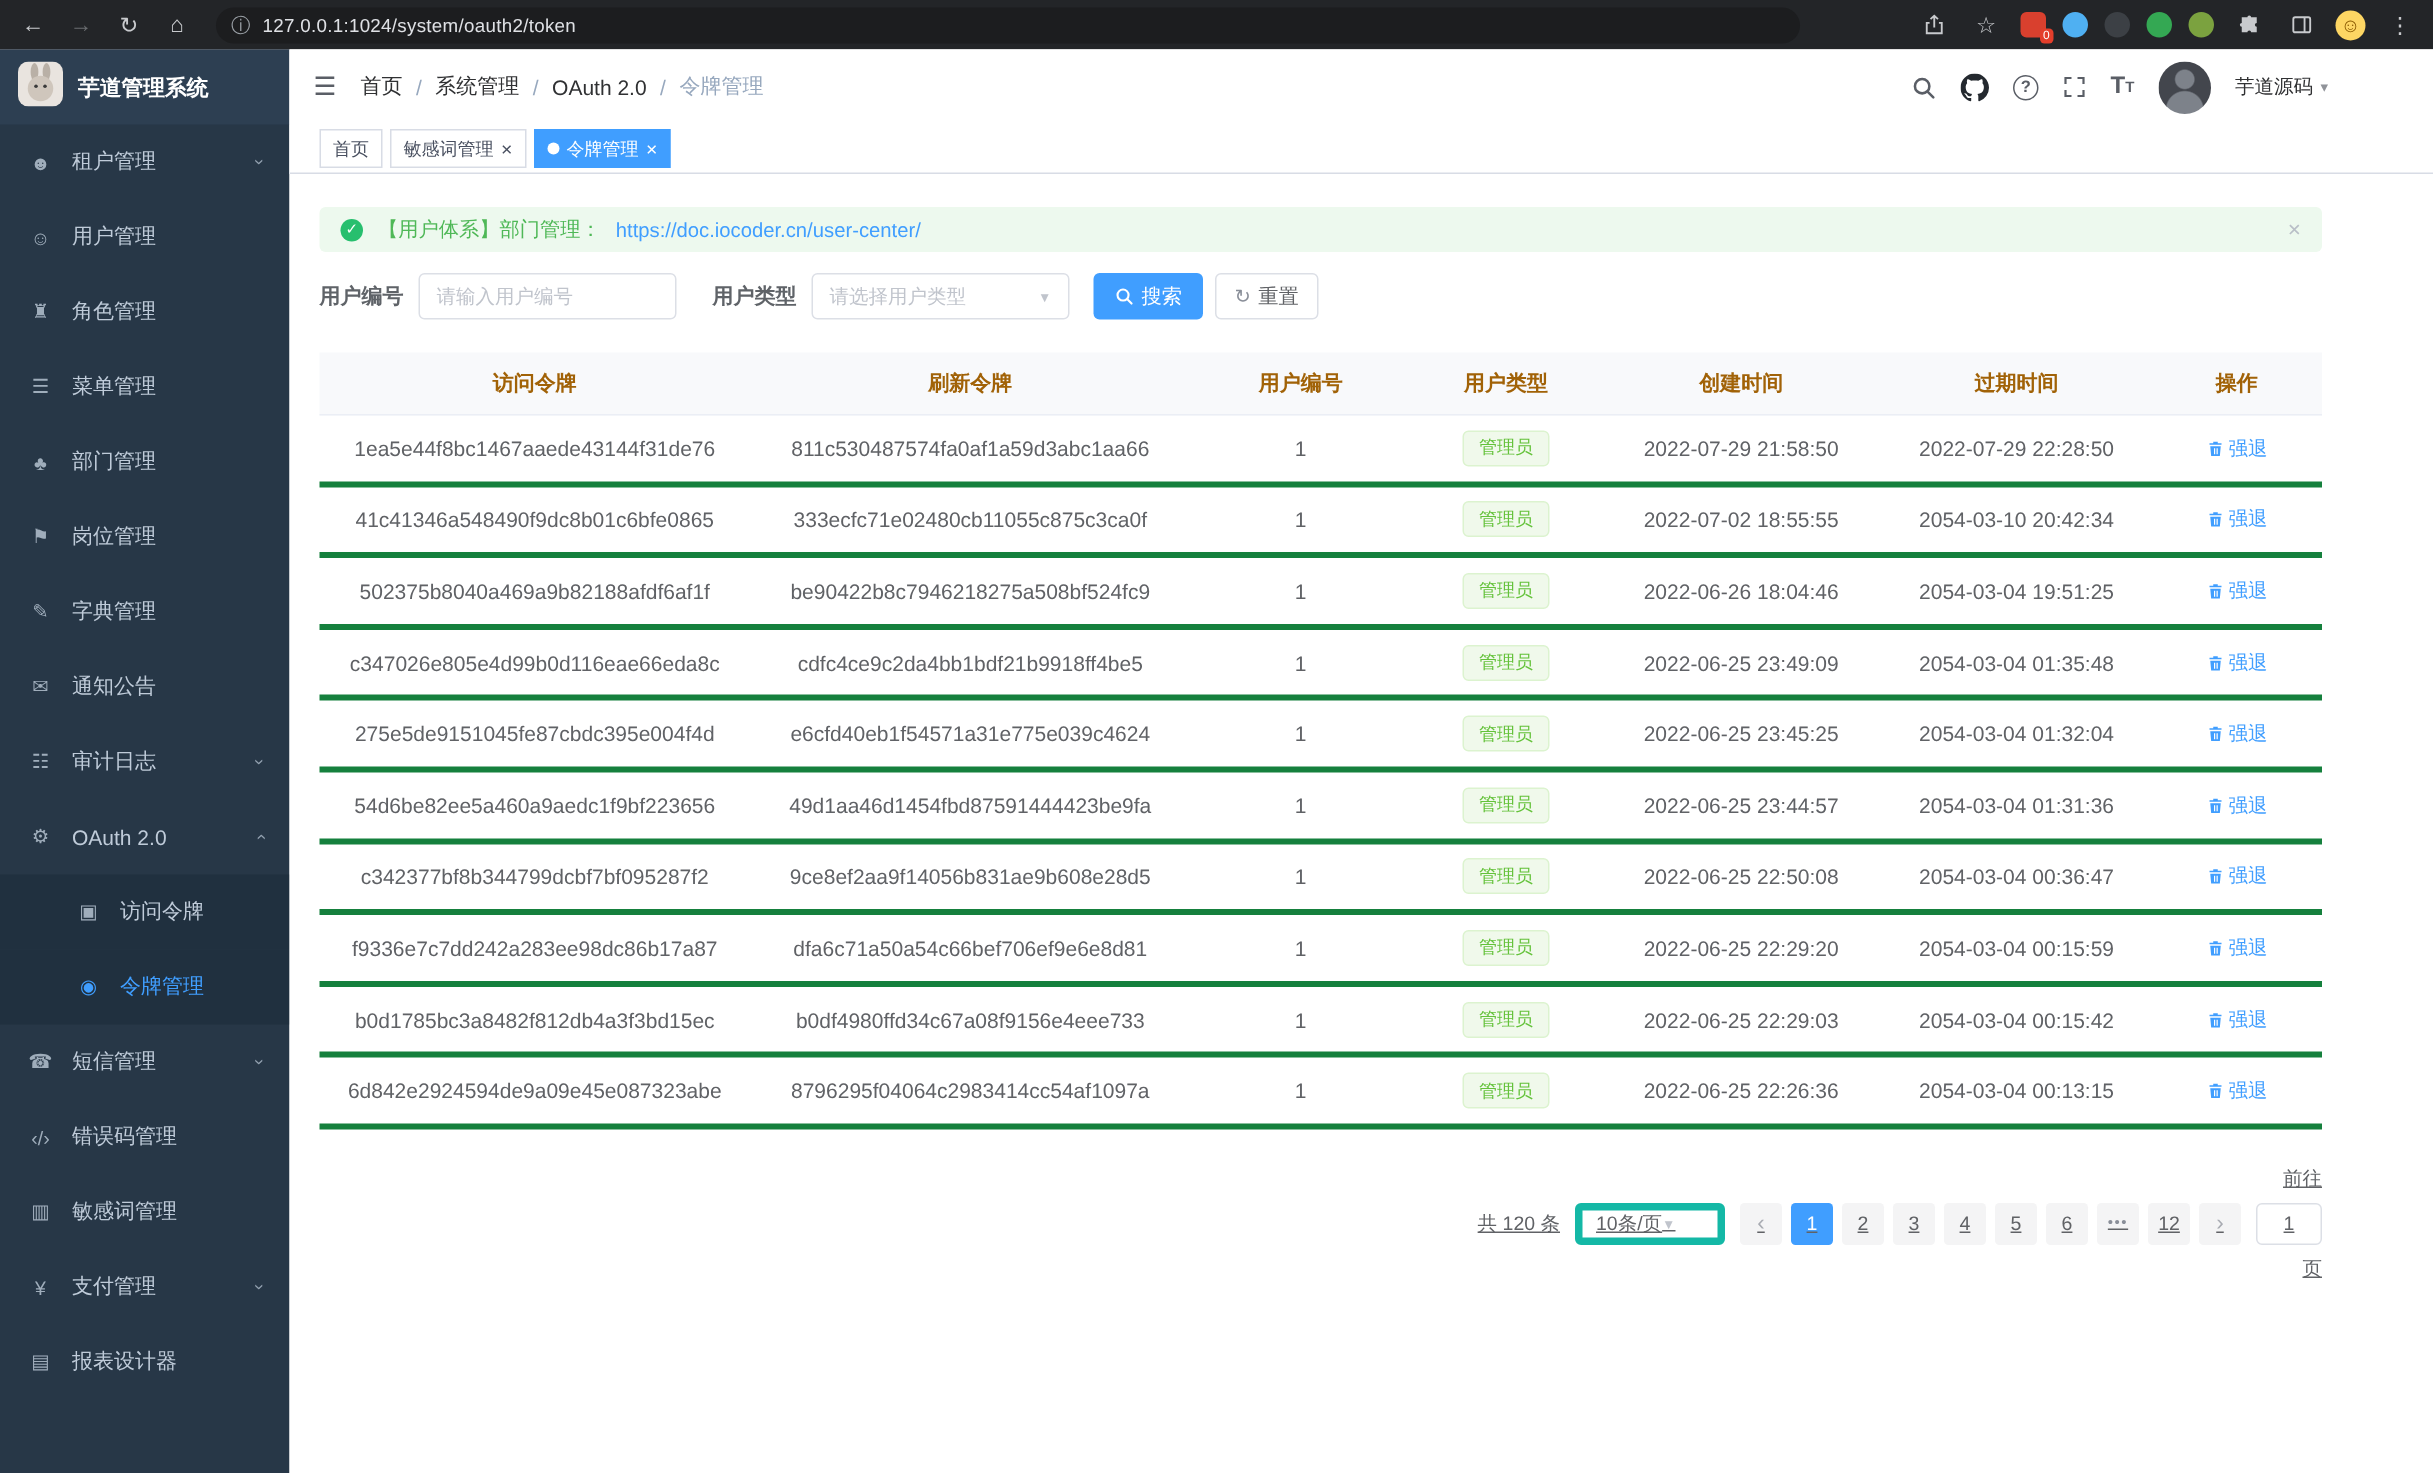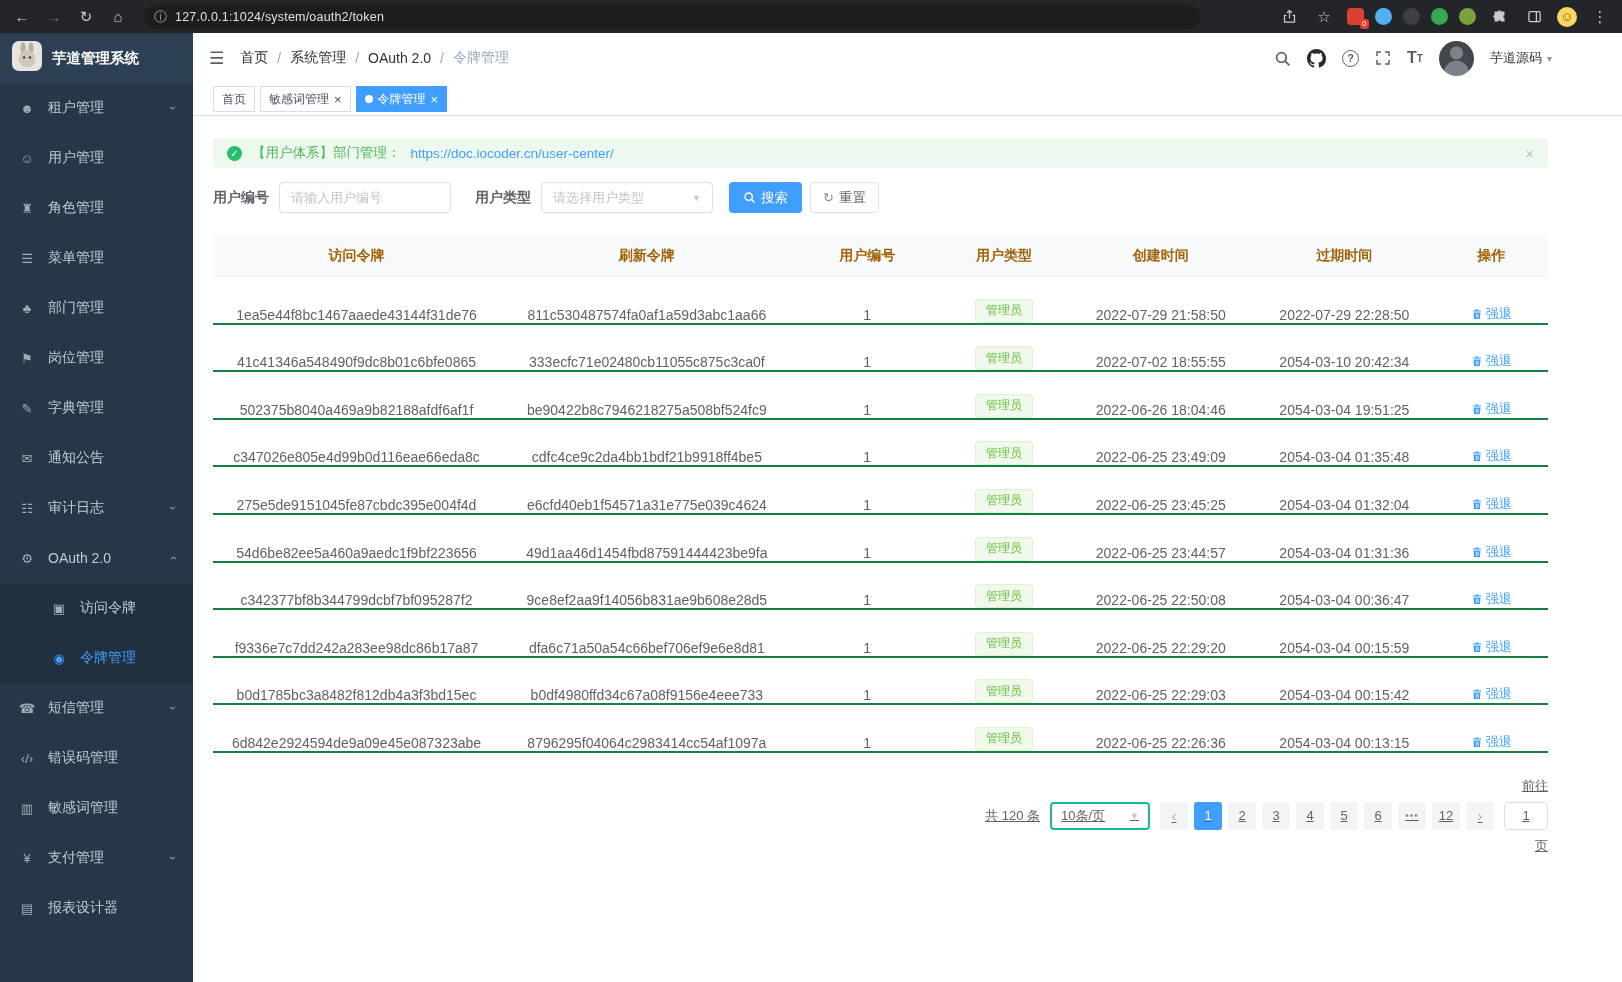--- a/index.html
+++ b/index.html
@@ -74,28 +74,28 @@
   .f-input { width:172px; height:31px; border:1px solid #dcdfe6; border-radius:4px; padding:0 11px; font-size:13px; color:#606266; outline:none; }
   .f-input::placeholder { color:#c0c4cc; }
   .f-select { width:172px; height:31px; border:1px solid #dcdfe6; border-radius:4px; display:flex; align-items:center; justify-content:space-between; padding:0 11px; color:#c0c4cc; font-size:13px; cursor:pointer; }
   .sel-caret { color:#c0c4cc; font-size:9px; }
   .btn-primary { margin-left:16px; height:31px; padding:0 14px; background:#409eff; color:#fff; border:none; border-radius:4px; font-size:13.5px; display:inline-flex; align-items:center; gap:5px; cursor:pointer; }
   .btn-plain { margin-left:8px; height:31px; padding:0 12px; background:#fff; border:1px solid #dcdfe6; border-radius:4px; color:#606266; font-size:13.5px; display:inline-flex; align-items:center; gap:5px; cursor:pointer; }
   .refresh-glyph { font-size:13px; color:#8a8f99; }
 
   .table { margin-top:22px; }
   .t-head { display:flex; align-items:center; height:42px; background:#f8f9fb; border-bottom:1px solid #ebeef5; font-size:14px; font-weight:700; color:#a16207; }
-  .t-row { display:flex; align-items:flex-end; height:47.6px; border-bottom:2px solid #15803d; font-size:14px; color:#606266; }
+  .t-row { display:flex; align-items:center; height:47.6px; border-bottom:4px solid #15803d; font-size:14px; color:#606266; }
   .cell { text-align:center; padding:0 4px; }
   .c-access{width:21.5%}.c-refresh{width:22%}.c-user{width:11%}.c-type{width:9.5%}.c-created{width:14%}.c-expires{width:13.5%}.c-action{width:8.5%}
   .tag-success { display:inline-block; background:#f0f9eb; border:1px solid #dcf3cf; color:#64c23a; font-size:12px; padding:2.5px 10px; border-radius:4px; }
   .force-logout { color:#409eff; font-size:13px; display:inline-flex; align-items:center; gap:3px; cursor:pointer; }
 
   .pagi { display:flex; align-items:center; justify-content:flex-end; gap:10px; margin-top:24px; font-size:13px; color:#606266;text-decoration:underline; }
-  .page-size { width:100px; height:28px; border:2px solid #14b8a6; border-radius:4px; display:flex; align-items:center; justify-content:space-between; padding:0 9px; cursor:pointer; }
+  .page-size { width:100px; height:28px; border:5px solid #14b8a6; border-radius:4px; display:flex; align-items:center; justify-content:flex-start; padding:0 9px; cursor:pointer; }
   .page-list { display:flex; align-items:center; gap:6px; }
   .page-btn { min-width:28px; height:28px; padding:0 5px; background:#f4f4f5; color:#606266; border-radius:3px; display:flex; align-items:center; justify-content:center; font-size:13px; cursor:pointer; }
   .page-btn.nav { color:#a8abb2; font-size:15px; }
   .page-btn.active { background:#409eff; color:#fff; }
   .page-btn.ellipsis { font-size:10px; letter-spacing:1px; color:#8a8f99; }
   .goto { display:flex; align-items:flex-end; gap:7px;flex-direction:column; }
   .goto-input { width:44px; height:28px; border:1px solid #dcdfe6; border-radius:4px; text-align:center; font-size:13px; color:#606266; outline:none; }
 
   .annotation { position:absolute; left:670px; top:66px; font-size:30px; font-weight:700; color:#ec2b1c; letter-spacing:1px; white-space:nowrap; z-index:40; pointer-events:none; }
 </style>

